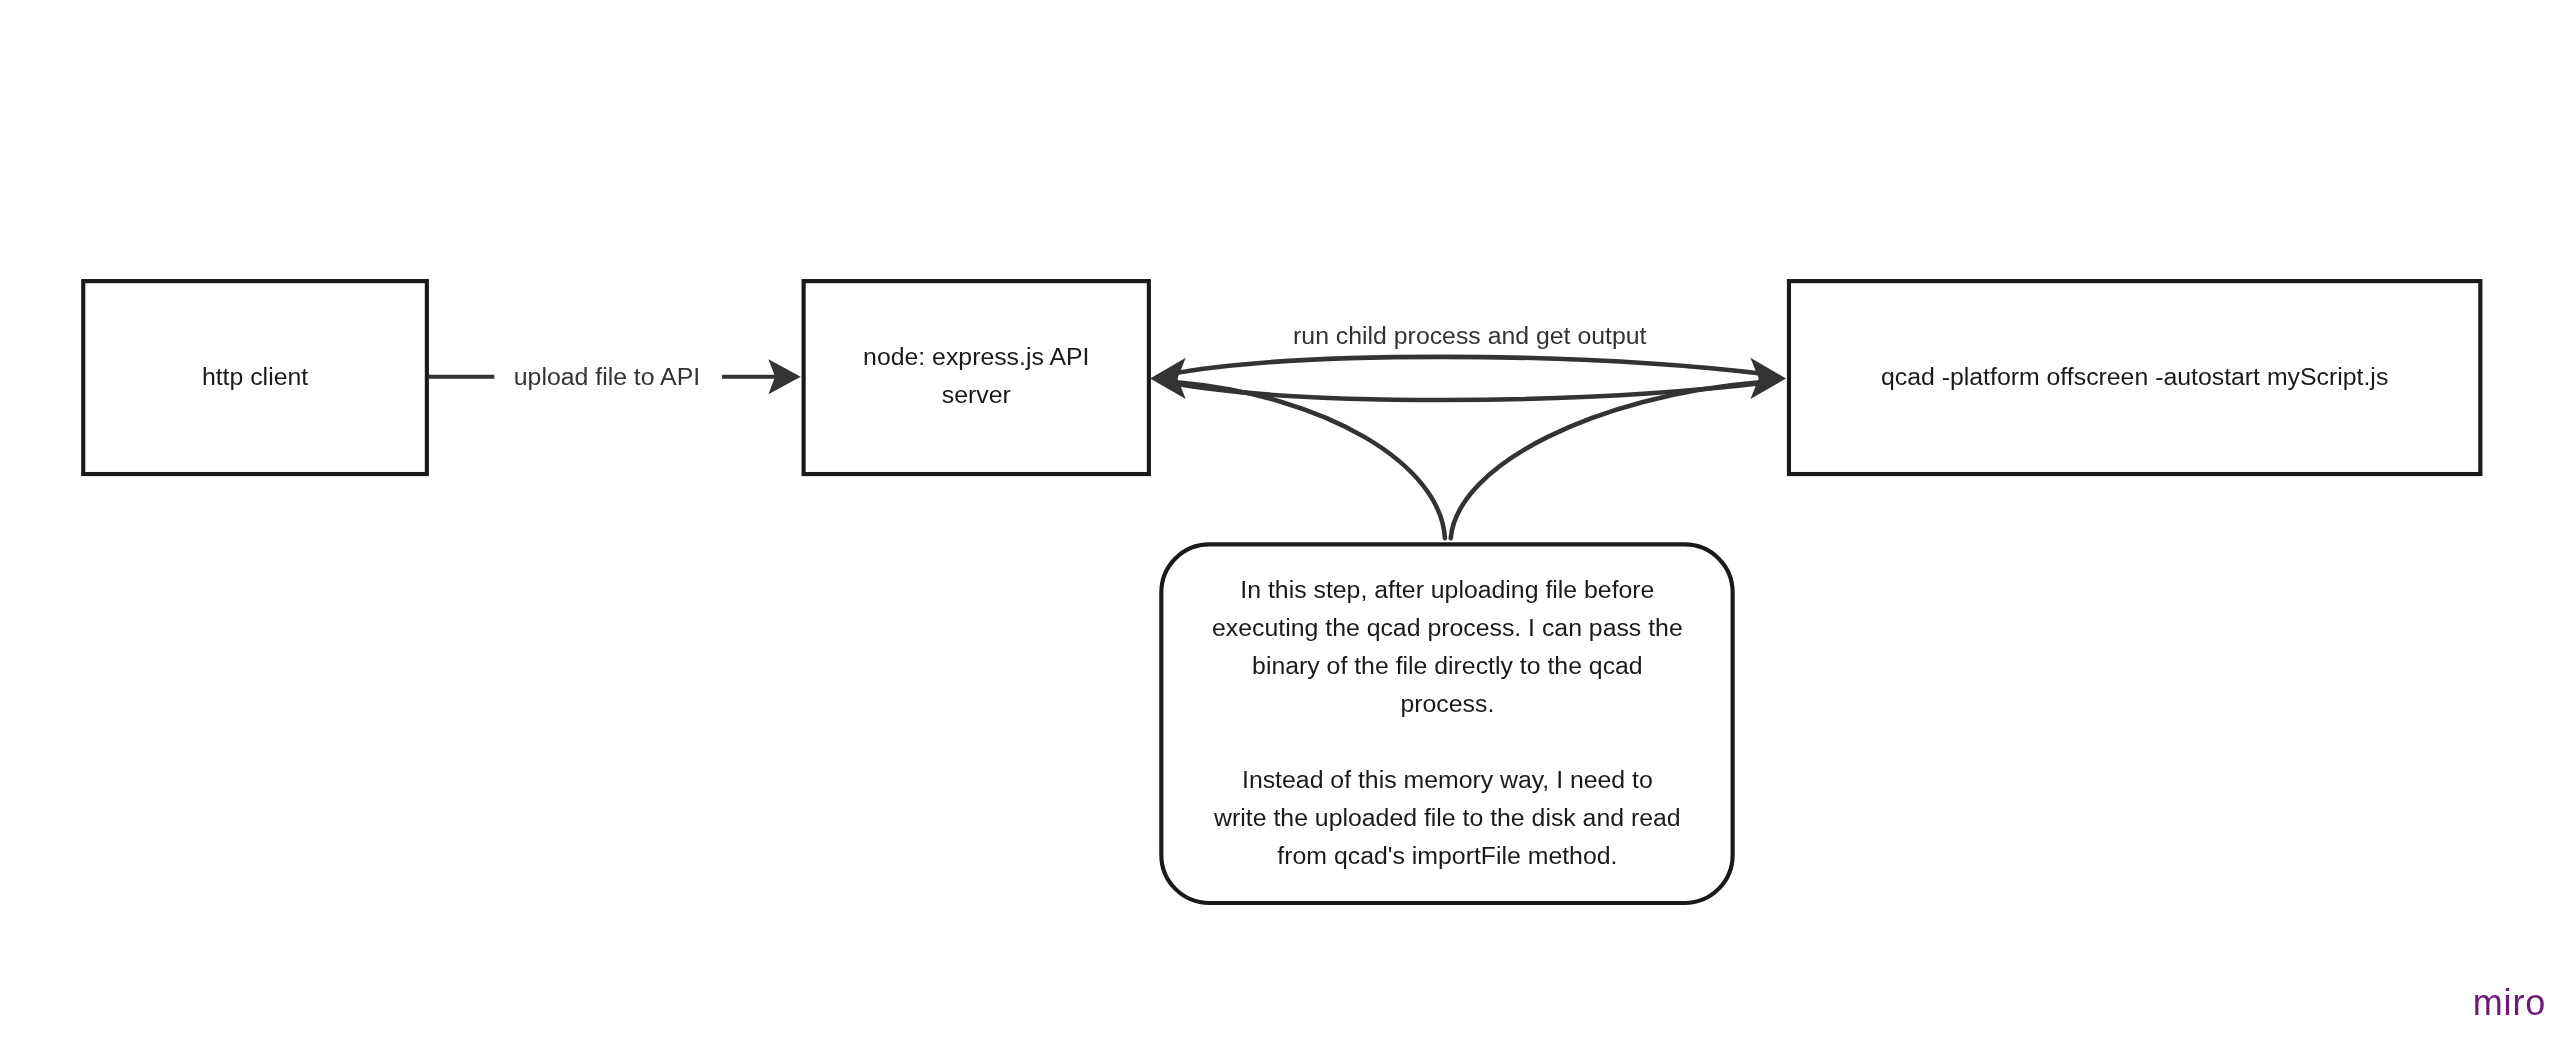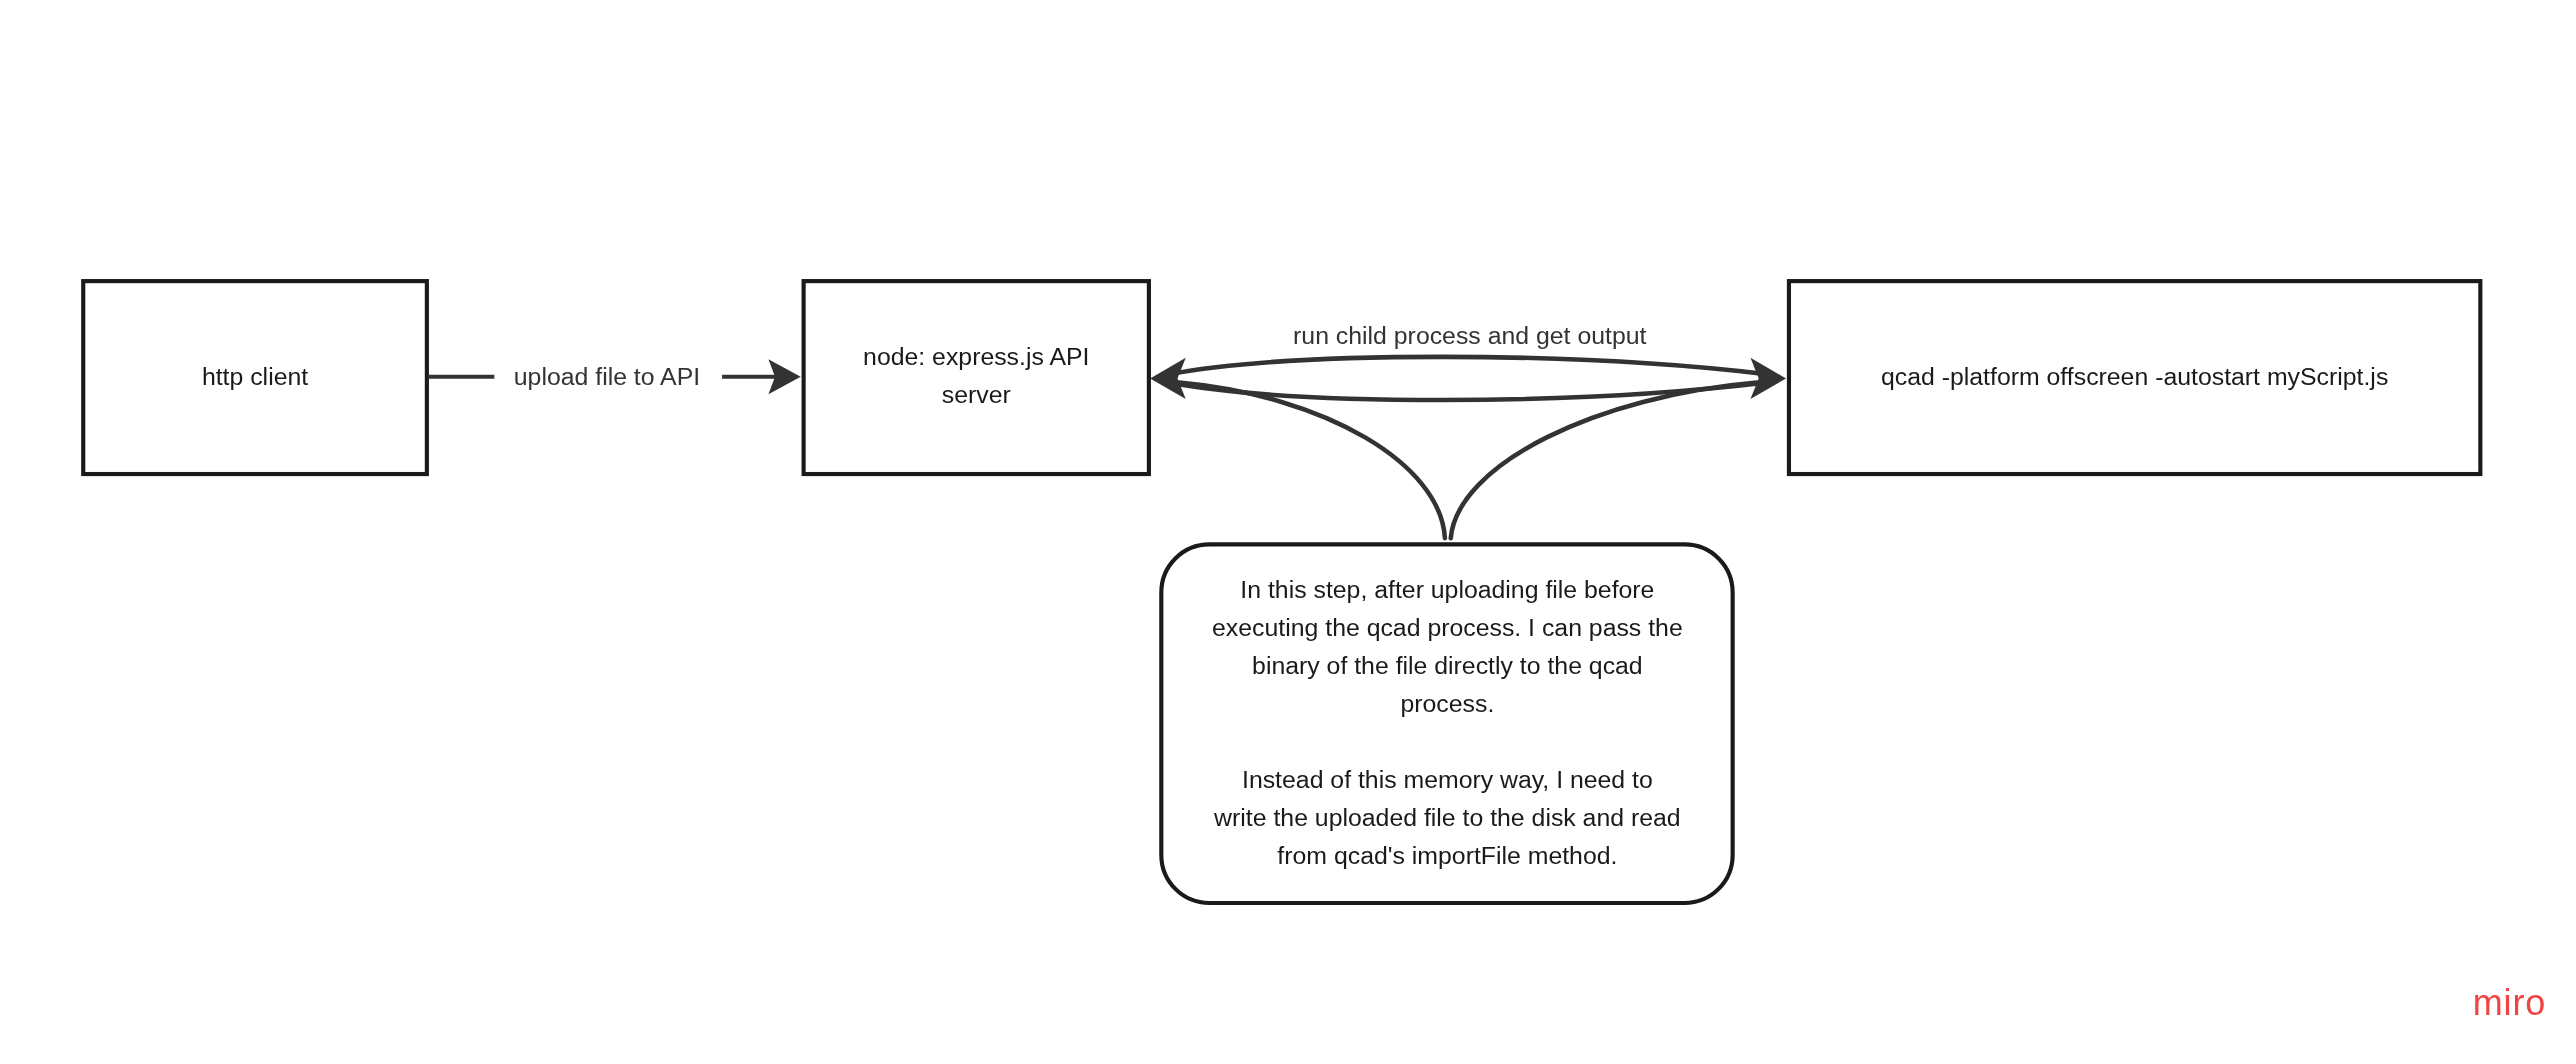--- a/index.html
+++ b/index.html
@@ -73,21 +73,21 @@
     fill: #1a1a1a;
     text-anchor: middle;
   }
   .watermark {
     position: absolute;
     right: 30px;
     bottom: 40px;
     font-family: "Liberation Sans", sans-serif;
     font-size: 36px;
     letter-spacing: 0.8px;
-    color: #ef4444;
+    color: #701a75;
     user-select: none;
   }
 </style>
 </head>
 <body>
 
 <div id="board">
 
   <svg class="canvas" viewBox="0 0 3111 1285">
 

